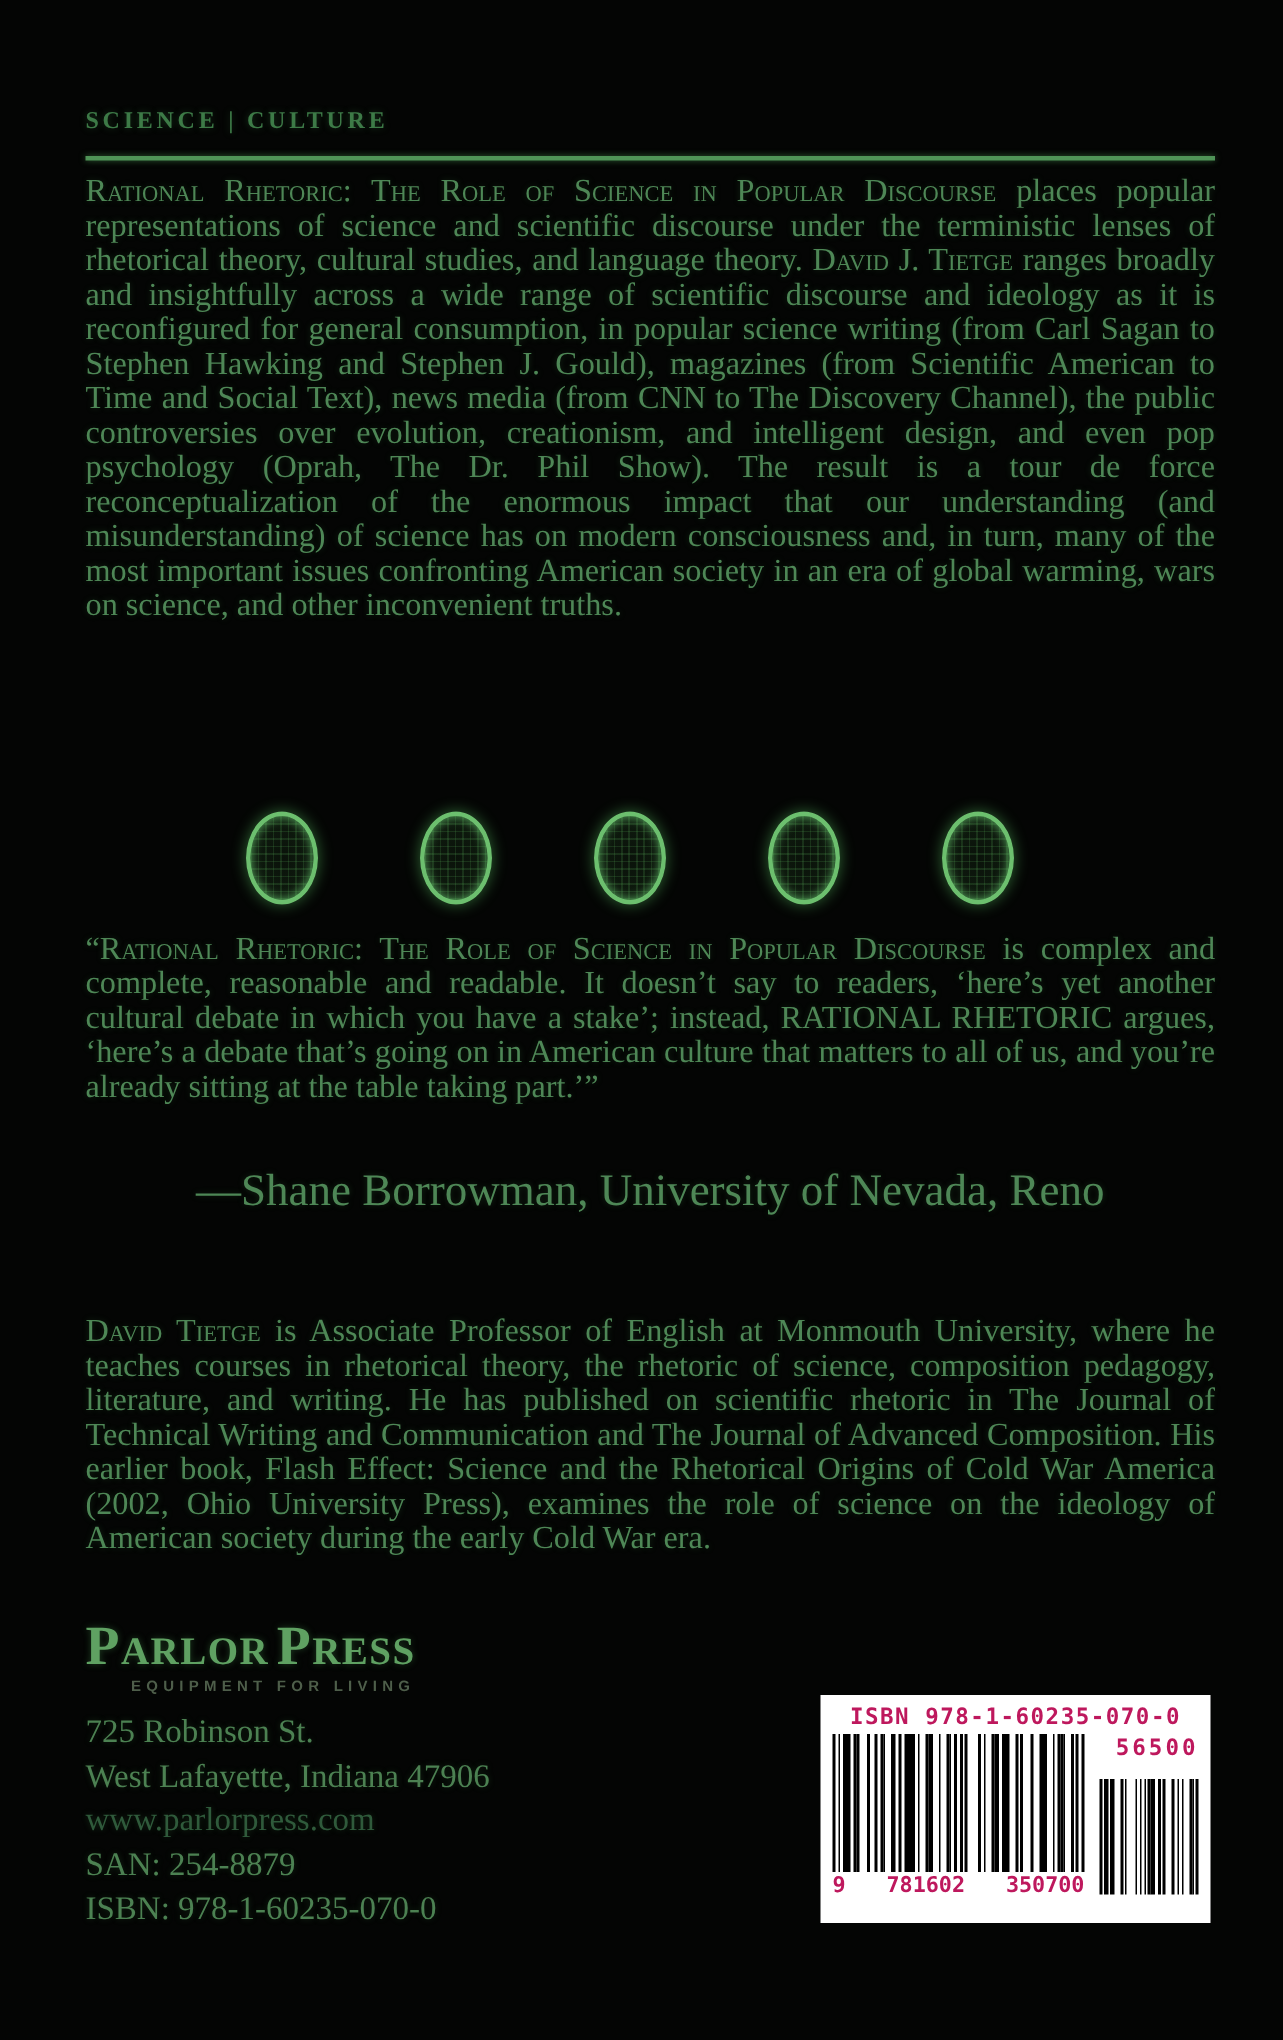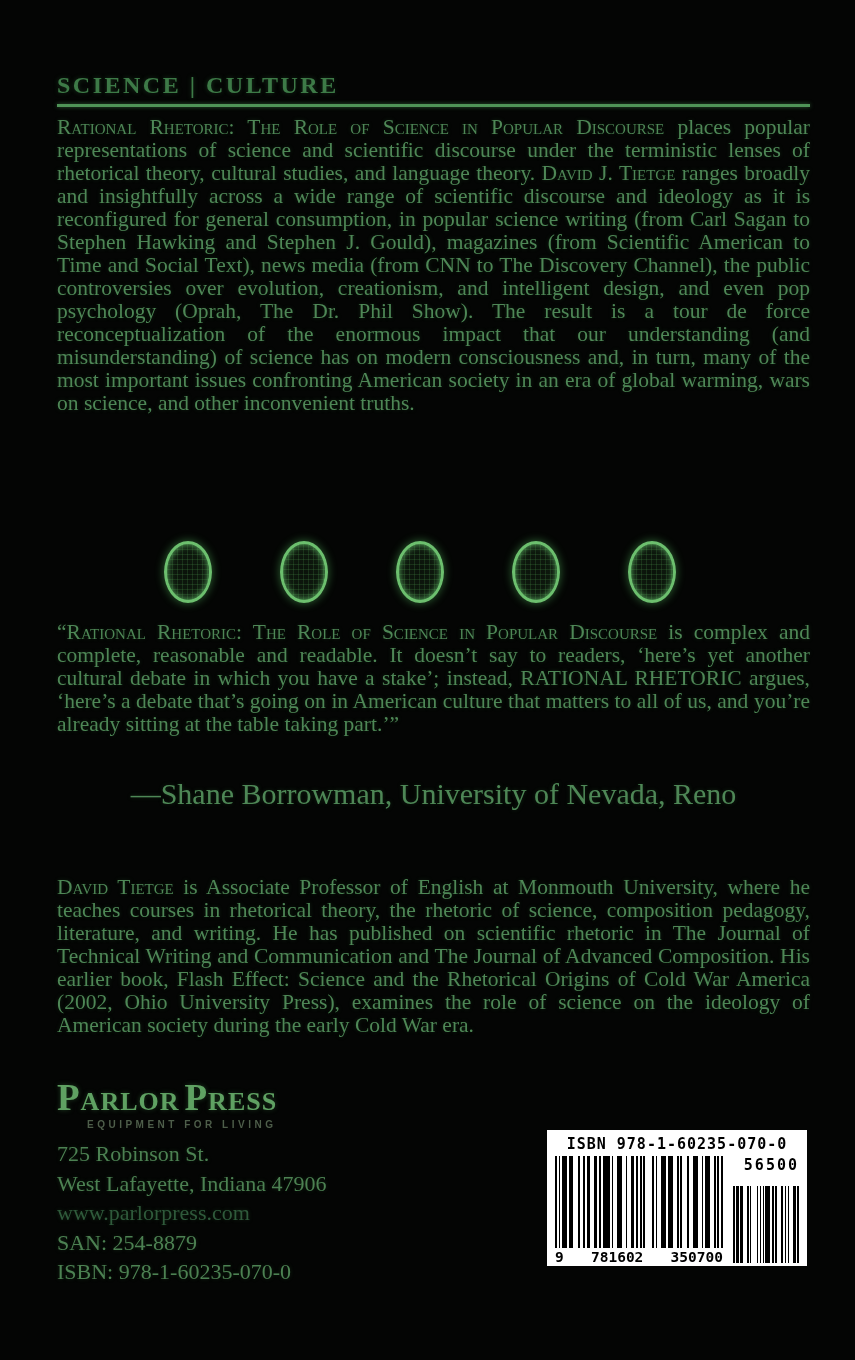--- a/index.html
+++ b/index.html
@@ -4,21 +4,21 @@
 <style>
   html,body { margin:0; padding:0; background:#000; }
   .cover {
     position:relative; width:855px; height:1360px; overflow:hidden;
     background:#040504;
     font-family:"Liberation Serif", serif;
   }
   
   .category {
     position:absolute; left:57px; top:72px; width:753px;
-    font-size:24px; font-weight:bold; letter-spacing:2.5px;
+    font-size:16px; font-weight:bold; letter-spacing:2.5px;
     color:#3d7a47; text-shadow:0 0 5px rgba(70,150,80,.35);
   }
   .header-rule {
     position:absolute; left:57px; top:104px; width:753px; height:3px;
     background:#4f9357; box-shadow:0 0 4px rgba(90,180,100,.5);
   }
   
   .para {
     position:absolute; left:57px; width:753px; margin:0;
     font-size:21.5px; line-height:23px; text-align:justify;
@@ -52,32 +52,33 @@
     position:absolute; left:57px; top:1079px; color:#5fa162;
     text-shadow:0 0 5px rgba(80,170,90,.35);
   }
   .logo-words { font-variant:small-caps; font-weight:bold; font-size:37px; letter-spacing:1px; line-height:1; }
   .logo-word + .logo-word { margin-left:5px; }
   .tagline {
     margin:3px 0 0 30px;
     font-family:"Liberation Sans", sans-serif; font-weight:bold;
     font-size:10px; letter-spacing:3.5px; color:#4e5e4a;
     text-shadow:none;
+    text-align:center;
   }
   .address {
     position:absolute; left:57px; top:1139px; width:440px;
     font-size:22px; line-height:29.5px;
     color:#4c8152; text-shadow:0 0 4px rgba(70,150,80,.25);
   }
   .address .dim { color:#2f5a3b; }
   
   .barcode-box {
-    position:absolute; left:547px; top:1130px; width:260px; height:136px;
+    position:absolute; left:547px; top:1130px; width:260px; height:152px;
     background:#fff; box-sizing:border-box; padding:5px 8px 6px 8px;
-    font-family:"DejaVu Sans Mono", monospace; color:#000000;
+    font-family:"DejaVu Sans Mono", monospace; color:#be185d;
   }
   .bc-isbn { font-size:15px; font-weight:bold; text-align:center; letter-spacing:1px; white-space:nowrap; }
   .bc-body { display:flex; margin-top:3px; }
   .bc-main { width:168px; }
   .bc-bars { display:flex; height:92px; }
   .bc-addon .bc-bars { height:77px; }
   .bc-module { flex:1 0 auto; }
   .bc-module.black { background:#000; }
   .bc-digits {
     display:flex; justify-content:space-between;

